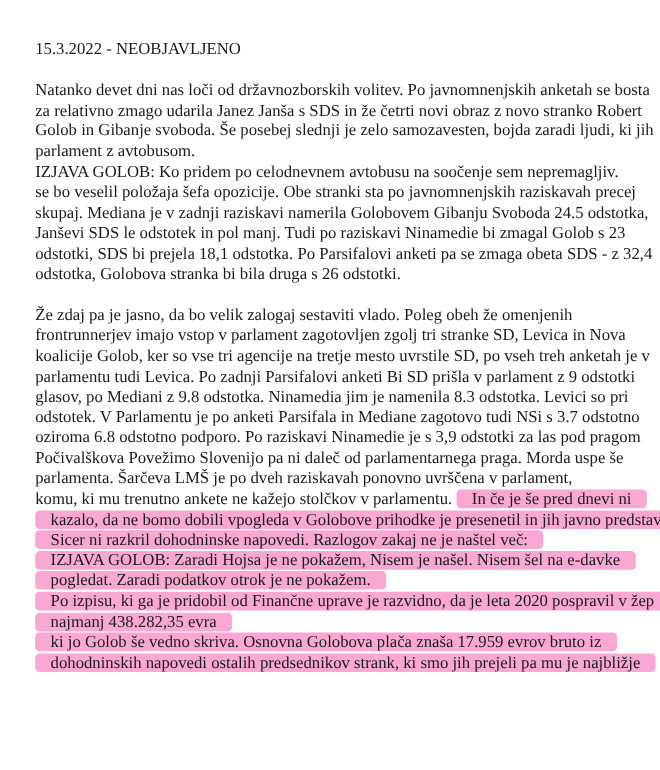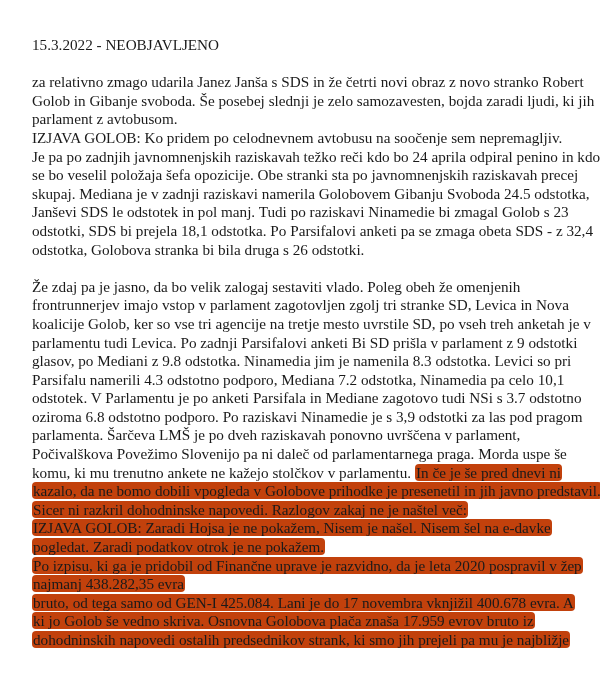--- a/index.html
+++ b/index.html
@@ -27,62 +27,60 @@
     margin: 0 0 18.6px 0;
   }
   .para {
     margin: 0 0 18.6px 0;
   }
   .line {
     display: block;
     white-space: nowrap;
   }
   .hl {
-    background: #c2410c;
+    background: #f9a8d4;
     border-radius: 4px;
-    padding: 0 1px;
+    padding: 0 14px;
     box-decoration-break: clone;
     -webkit-box-decoration-break: clone;
   }
 </style>
 </head>
 <body>
 
 <div class="doc">
   <div class="title">15.3.2022 - NEOBJAVLJENO</div>
 
   <div class="para">
+    <span class="line">Natanko devet dni nas loči od državnozborskih volitev. Po javnomnenjskih anketah se bosta</span>
     <span class="line">za relativno zmago udarila Janez Janša s SDS in že četrti novi obraz z novo stranko Robert</span>
     <span class="line">Golob in Gibanje svoboda. Še posebej slednji je zelo samozavesten, bojda zaradi ljudi, ki jih</span>
     <span class="line">parlament z avtobusom.</span>
     <span class="line">IZJAVA GOLOB: Ko pridem po celodnevnem avtobusu na soočenje sem nepremagljiv.</span>
-    <span class="line">Je pa po zadnjih javnomnenjskih raziskavah težko reči kdo bo 24 aprila odpiral penino in kdo</span>
     <span class="line">se bo veselil položaja šefa opozicije. Obe stranki sta po javnomnenjskih raziskavah precej</span>
     <span class="line">skupaj. Mediana je v zadnji raziskavi namerila Golobovem Gibanju Svoboda 24.5 odstotka,</span>
     <span class="line">Janševi SDS le odstotek in pol manj. Tudi po raziskavi Ninamedie bi zmagal Golob s 23</span>
     <span class="line">odstotki, SDS  bi prejela 18,1 odstotka. Po Parsifalovi anketi pa se zmaga obeta SDS - z 32,4</span>
     <span class="line">odstotka, Golobova stranka bi bila druga s 26 odstotki.</span>
   </div>
 
   <div class="para">
     <span class="line">Že zdaj pa je jasno, da bo velik zalogaj sestaviti vlado. Poleg obeh že omenjenih</span>
     <span class="line">frontrunnerjev imajo vstop v parlament zagotovljen zgolj tri stranke SD, Levica in Nova</span>
     <span class="line">koalicije Golob, ker so vse tri agencije na tretje mesto uvrstile SD, po vseh treh anketah je v</span>
     <span class="line">parlamentu tudi Levica. Po zadnji Parsifalovi anketi Bi SD prišla v parlament z 9 odstotki</span>
     <span class="line">glasov, po Mediani z 9.8 odstotka. Ninamedia jim je namenila 8.3 odstotka. Levici so pri</span>
-    <span class="line">Parsifalu namerili 4.3 odstotno podporo, Mediana 7.2 odstotka, Ninamedia pa celo 10,1</span>
     <span class="line">odstotek. V Parlamentu je po anketi Parsifala in Mediane zagotovo tudi NSi s 3.7 odstotno</span>
     <span class="line">oziroma 6.8 odstotno podporo. Po raziskavi Ninamedie je s 3,9 odstotki za las pod pragom</span>
+    <span class="line">Počivalškova Povežimo Slovenijo pa ni daleč od parlamentarnega praga. Morda uspe še</span>
     <span class="line">parlamenta. Šarčeva LMŠ je po dveh raziskavah ponovno uvrščena v parlament,</span>
-    <span class="line">Počivalškova Povežimo Slovenijo pa ni daleč od parlamentarnega praga. Morda uspe še</span>
     <span class="line"><span>komu, ki mu trenutno ankete ne kažejo stolčkov v parlamentu. </span><span class="hl">In če je še pred dnevi ni</span></span>
     <span class="line"><span class="hl">kazalo, da ne bomo dobili vpogleda v Golobove prihodke je presenetil in jih javno predstavil.</span></span>
     <span class="line"><span class="hl">Sicer ni razkril dohodninske napovedi. Razlogov zakaj ne je naštel več:</span></span>
     <span class="line"><span class="hl">IZJAVA GOLOB: Zaradi Hojsa je ne pokažem, Nisem je našel. Nisem šel na e-davke</span></span>
     <span class="line"><span class="hl">pogledat. Zaradi podatkov otrok je ne pokažem.</span></span>
     <span class="line"><span class="hl">Po izpisu, ki ga je pridobil od Finančne uprave je razvidno, da je leta 2020 pospravil v žep</span></span>
     <span class="line"><span class="hl">najmanj 438.282,35 evra</span></span>
-    <span class="line"><span class="hl">bruto, od tega samo od GEN-I 425.084. Lani je do 17 novembra vknjižil 400.678 evra. A</span></span>
     <span class="line"><span class="hl">ki jo Golob še vedno skriva. Osnovna Golobova plača znaša 17.959 evrov bruto iz</span></span>
     <span class="line"><span class="hl">dohodninskih napovedi ostalih predsednikov strank, ki smo jih prejeli pa mu je najbližje</span></span>
 
   </div>
 </div>
 
 </body></html>

